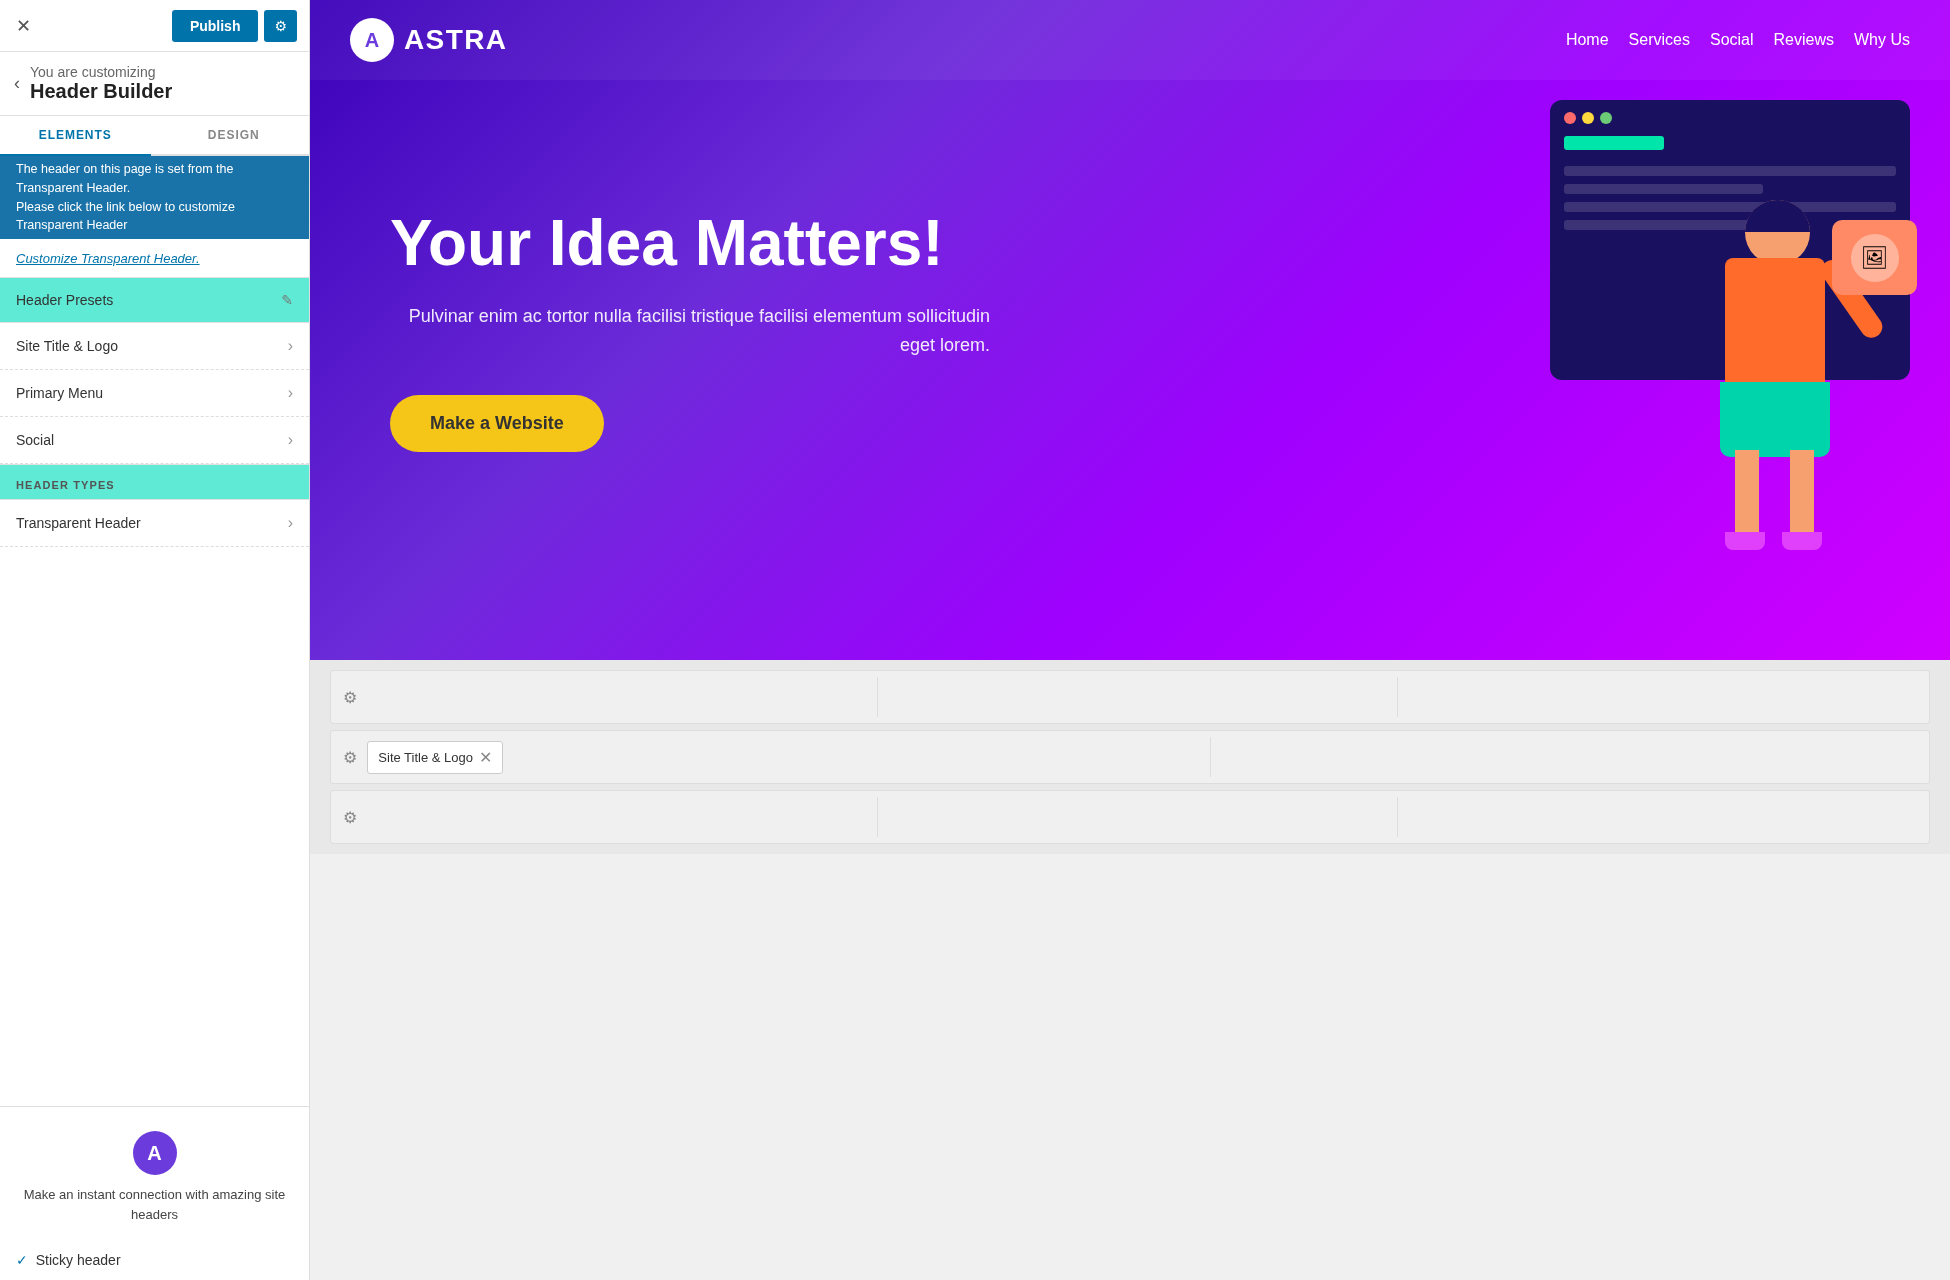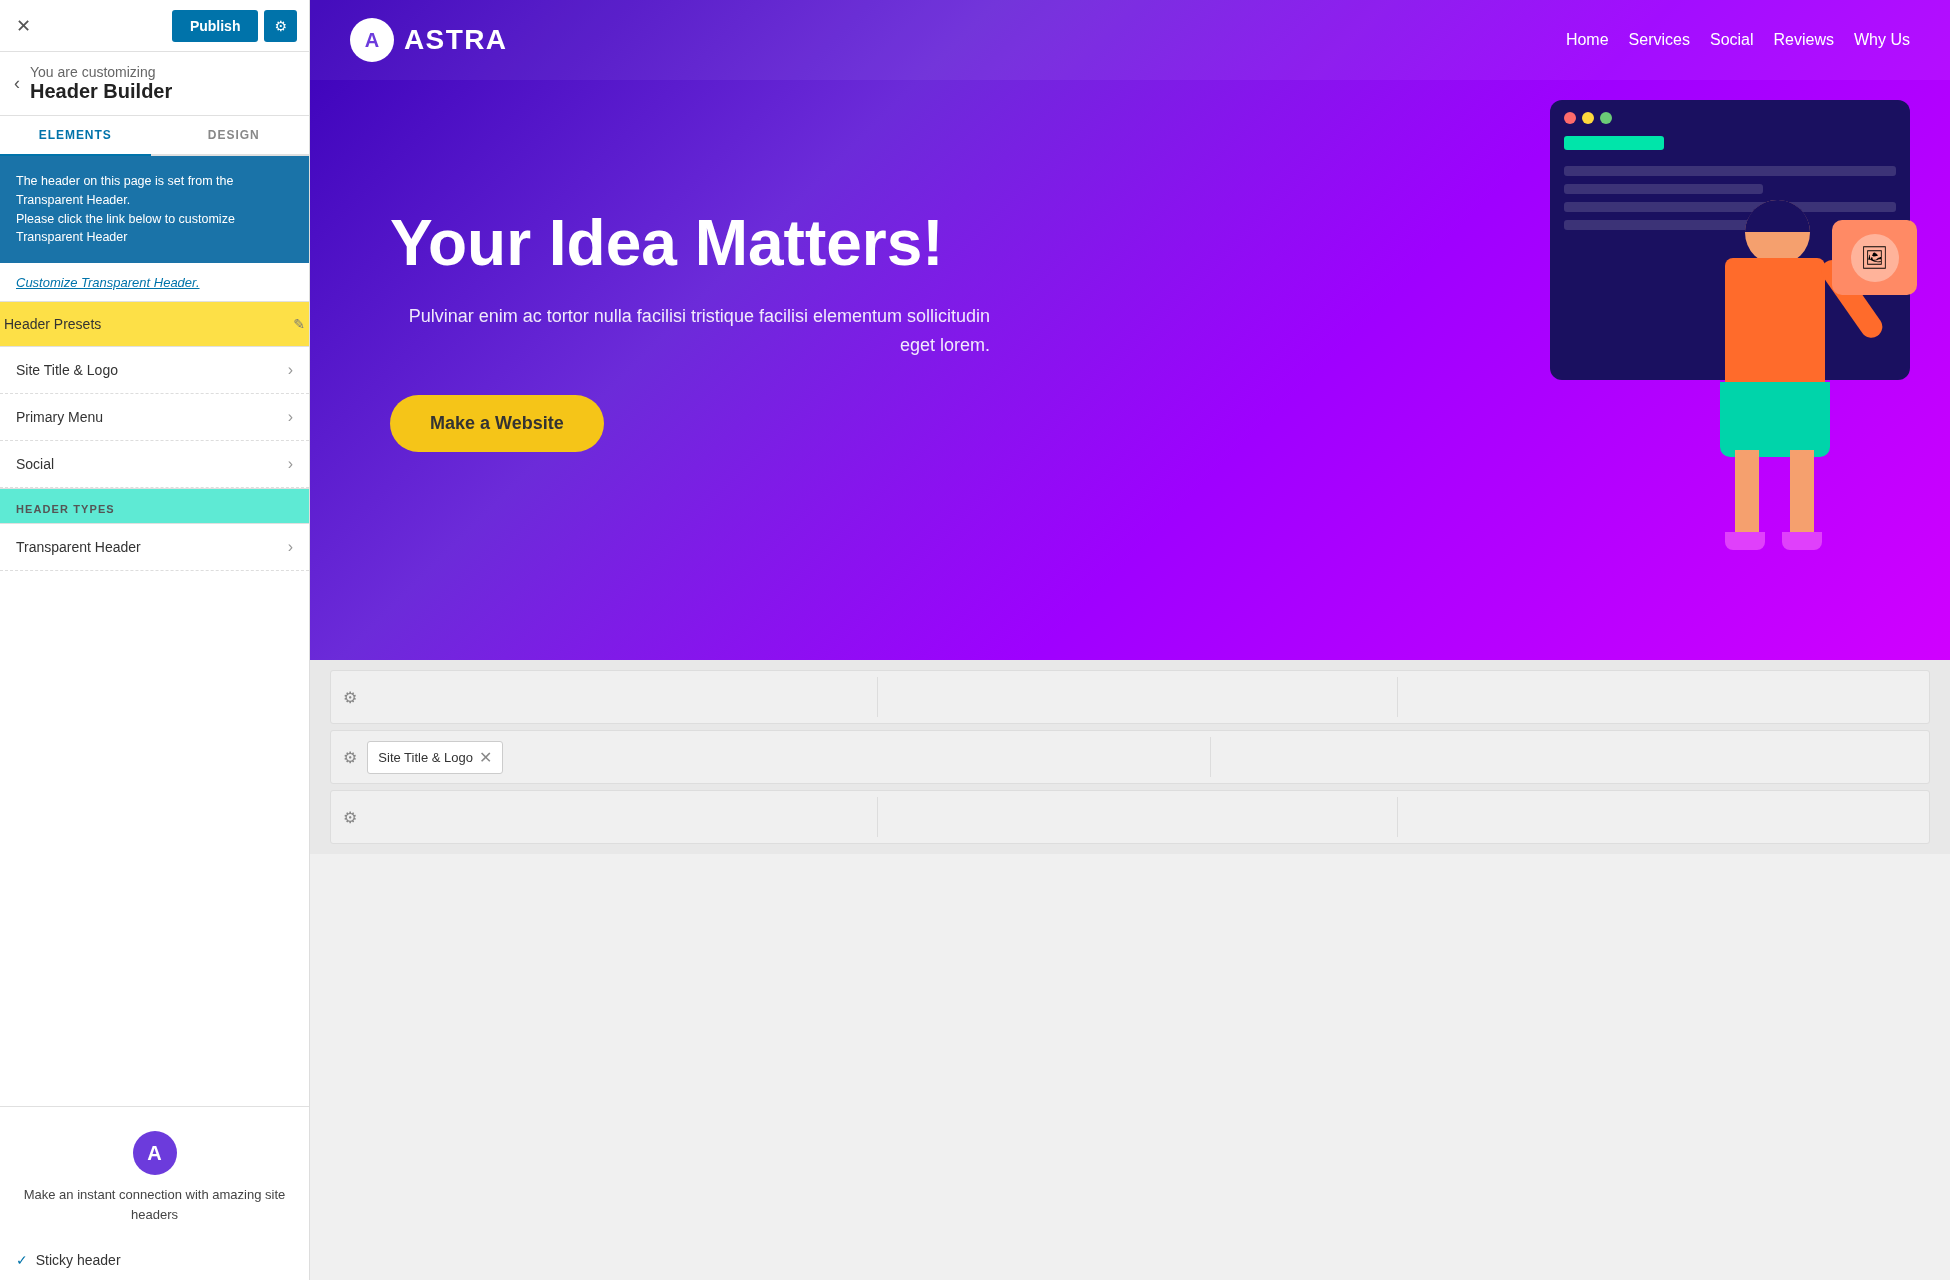--- a/index.html
+++ b/index.html
@@ -53,35 +53,35 @@
     .tabs {
       display: flex; border-bottom: 2px solid #e0e0e0; gap: 8px;
     }
     .tab {
       flex: 1; text-align: center; padding: 12px; font-size: 12px; font-weight: 600; letter-spacing: 0.08em; cursor: pointer; color: #888; text-transform: uppercase; border: none; background: none;
     }
     .tab.active { color: #0073aa; border-bottom: 2px solid #0073aa; margin-bottom: -2px; }
 
     
     .info-banner {
-      background: #1a73a8; color: #fff; padding: 16px 16px; font-size: 12.5px; line-height: 1.5;
+      background: #1a73a8; color: #fff; padding: 4px 16px; font-size: 12.5px; line-height: 1.5;
     }
 
     
     .section-item {
       display: flex; align-items: center; justify-content: space-between;
       padding: 14px 16px; border-bottom: 1px dashed #ddd; cursor: pointer; background: #fff;
     }
     .section-item-label { font-size: 14px; color: #333; }
     .chevron { font-size: 16px; color: #999; }
     .pencil-btn { background: none; border: none; cursor: pointer; font-size: 14px; color: #777; }
 
     
     .presets-row {
-      display: flex; align-items: flex-end; justify-content: space-between; padding: 14px 4px; border-bottom: 1px solid #e0e0e0; background: #fde047;
+      display: flex; align-items: flex-end; justify-content: space-between; padding: 14px 16px; border-bottom: 1px solid #e0e0e0; background: #5eead4;
     }
 
     
     .section-header {
       padding: 14px 16px 8px; font-size: 11px; font-weight: 700; letter-spacing: 0.1em; color: #555; text-transform: uppercase; background: #5eead4; border-top: 1px solid #e0e0e0; border-bottom: 1px solid #e0e0e0;
     }
 
     
     .panel-footer {
       padding: 24px 16px 16px; text-align: center; border-top: 1px solid #e0e0e0; margin-top: auto;

